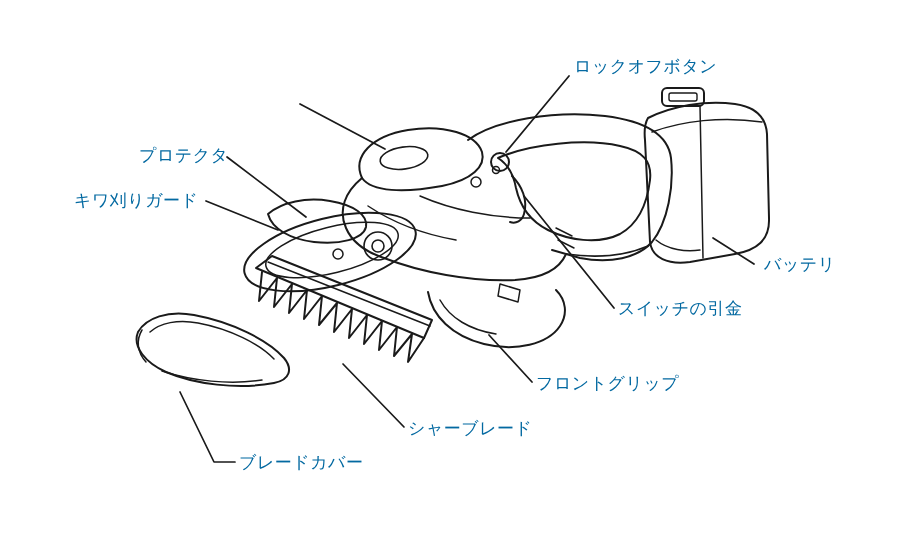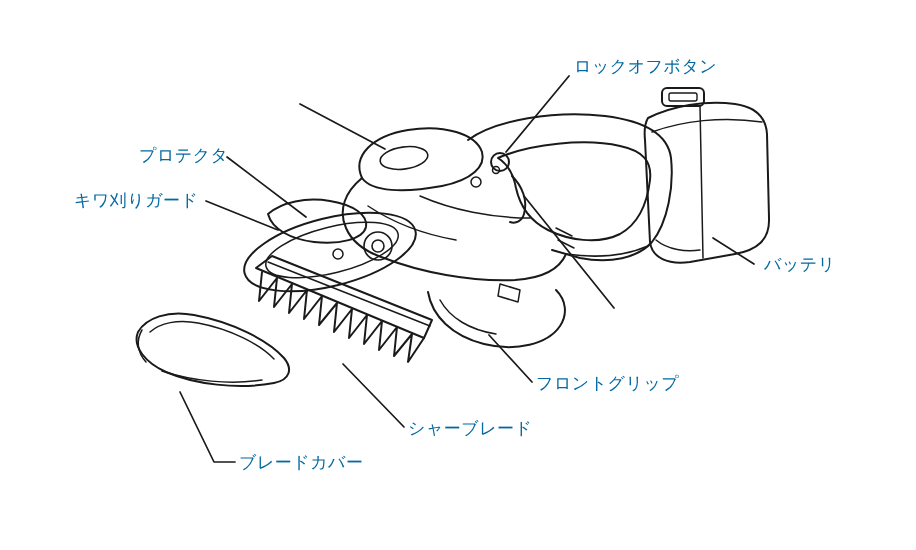--- a/index.html
+++ b/index.html
@@ -100,17 +100,18 @@
       <line x1="532" y1="382" x2="489" y2="335"></line>
       <line x1="404" y1="427" x2="343" y2="364"></line>
       <polyline points="235,462 214,462 180,392"></polyline>
     </g>
   </svg>
 
   <div class="label" style="left:574px;top:57px">ロックオフボタン</div>
   <div class="label" style="left:139px;top:146px">プロテクタ</div>
   <div class="label" style="left:74px;top:191px">キワ刈りガード</div>
   <div class="label" style="left:764px;top:255px">バッテリ</div>
+  <div class="label" style="left:618px;top:299px">スイッチの引金</div>
   <div class="label" style="left:536px;top:374px">フロントグリップ</div>
   <div class="label" style="left:408px;top:419px">シャーブレード</div>
   <div class="label" style="left:239px;top:453px">ブレードカバー</div>
 
 </div>
 
 </body></html>

